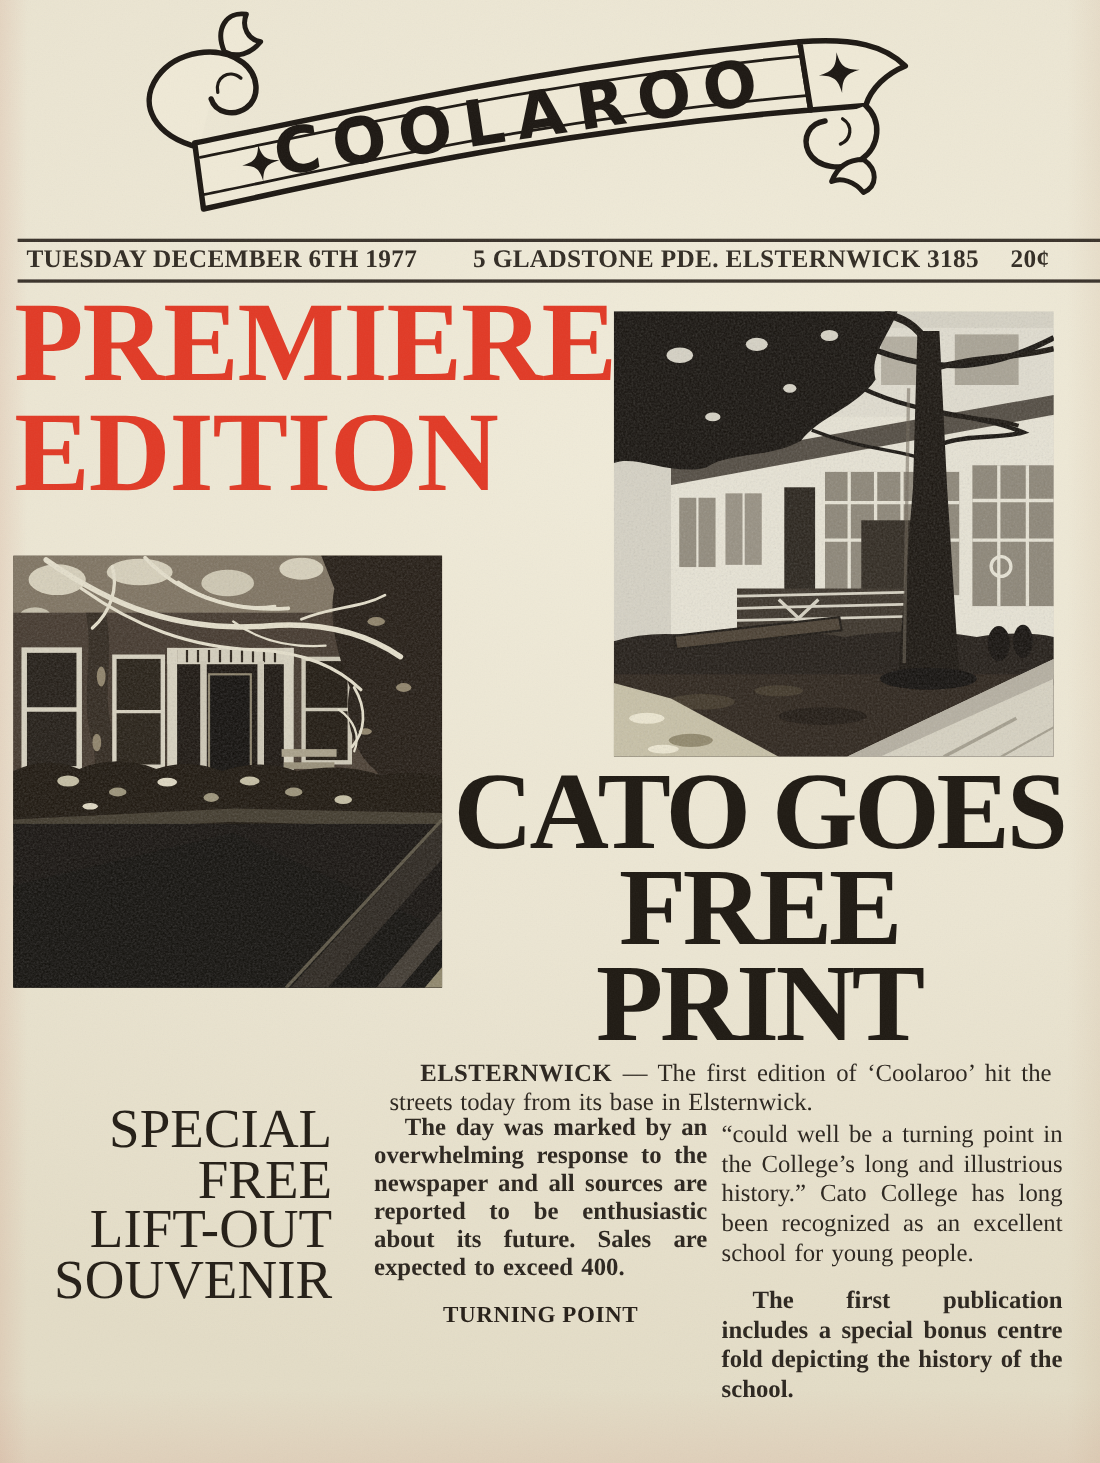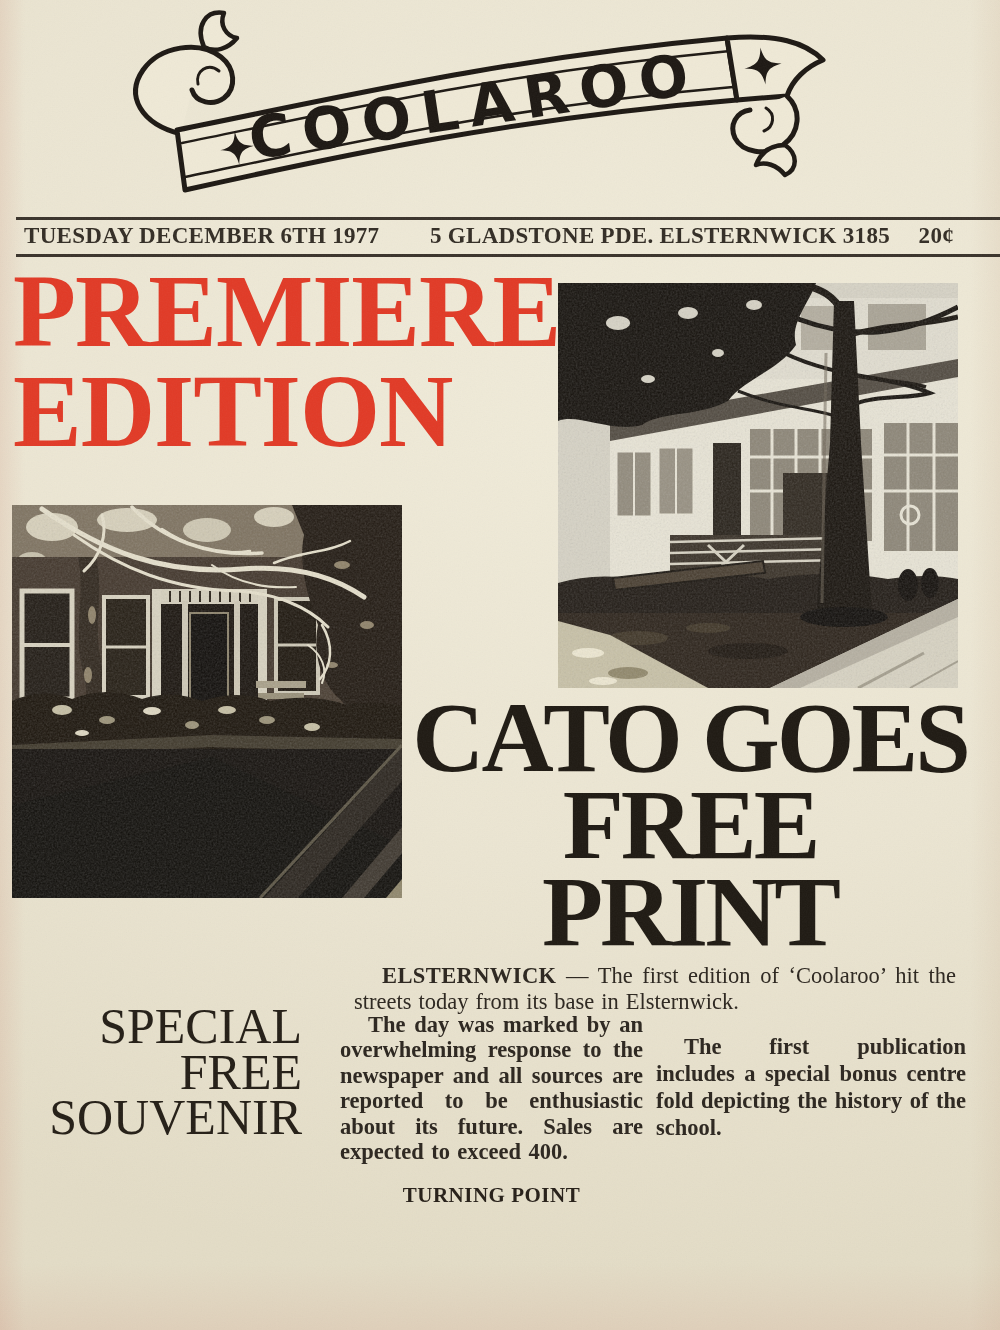--- a/index.html
+++ b/index.html
@@ -301,26 +301,28 @@
   <div class="abs body-text lead">
     <p><strong>ELSTERNWICK</strong><span> — The first edition of ‘Coolaroo’ hit the streets today from its base in Elsternwick.</span></p>
   </div>
 
   <div class="abs body-text col col1">
     <p class="ind">The day was marked by an overwhelming response to the newspaper and all sources are reported to be enthusiastic about its future. Sales are expected to exceed 400.</p>
     <span class="subhead">TURNING POINT</span>
   </div>
 
   <div class="abs body-text col col2">
+    <p>“could well be a turning point in the College’s long and illustrious history.” Cato College has long been recognized as an excellent school for young people.</p>
     <p class="ind gap-top">The first publication includes a special bonus centre fold depicting the history of the school.</p>
   </div>
 
   <aside class="abs promo">
     <span>SPECIAL</span>
     <span>FREE</span>
+    <span>LIFT-OUT</span>
     <span>SOUVENIR</span>
   </aside>
 
   <svg class="paper-grain">
     <filter id="pg">
         <feTurbulence type="fractalNoise" baseFrequency="0.8" numOctaves="2" seed="3"></feTurbulence>
         <feColorMatrix type="saturate" values="0"></feColorMatrix>
       </filter>
     <rect width="100%" height="100%" filter="url(#pg)" opacity="0.05"></rect>
   </svg>

